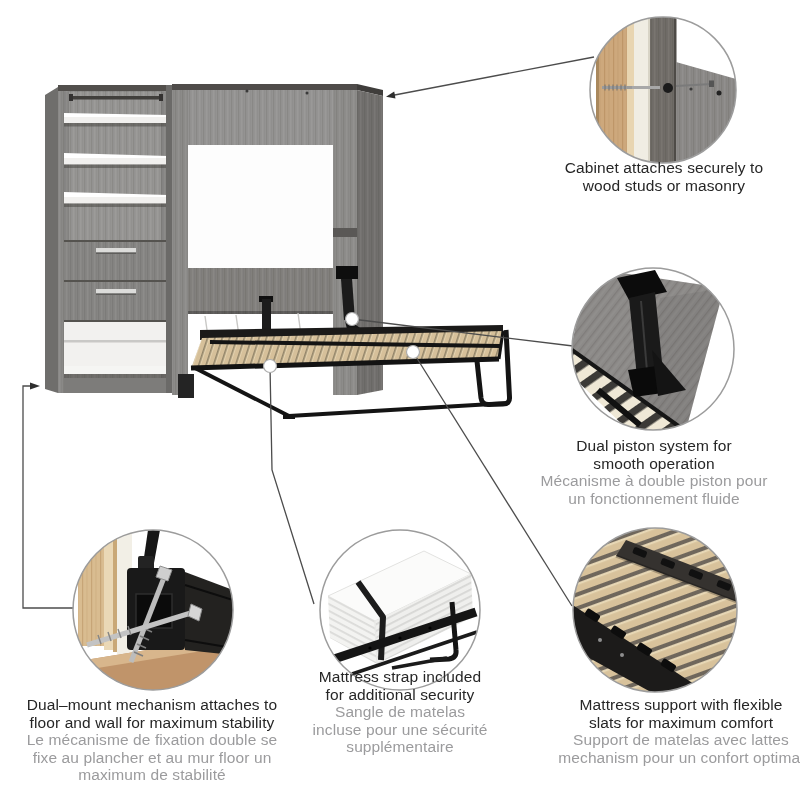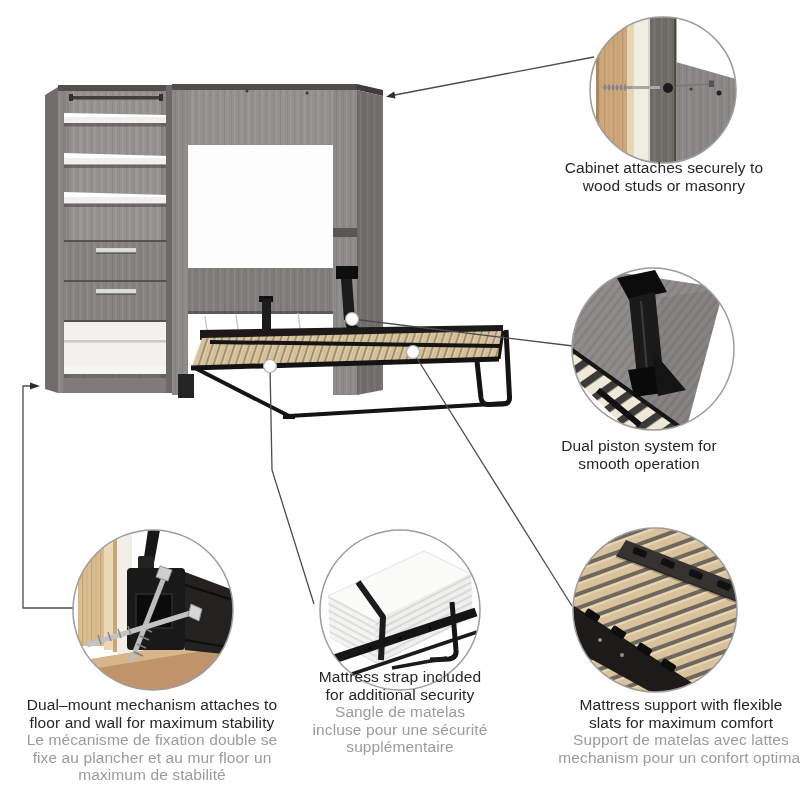--- a/index.html
+++ b/index.html
@@ -335,23 +335,25 @@
     <circle cx="270" cy="366" r="6.5"></circle>
     <circle cx="413" cy="352" r="6.5"></circle>
   </g>
 </svg>
 
   <div class="callout" style="left:528px;top:159px;width:272px;">
     <div class="tt">Cabinet attaches securely to
 wood studs or masonry</div>
   </div>
 
-  <div class="callout" style="left:514px;top:437px;width:250px;">
+  <div class="callout" style="left:529px;top:437px;width:250px;">
     <div class="tt">Dual piston system for
 smooth operation</div>
+    <div class="st">Mécanisme à double piston pour
+un fonctionnement fluide</div>
   </div>
 
   <div class="callout" style="left:8px;top:696px;width:288px;">
     <div class="tt">Dual–mount mechanism attaches to
 floor and wall for maximum stability</div>
     <div class="st">Le mécanisme de fixation double se
 fixe au plancher et au mur floor un
 maximum de stabilité</div>
   </div>
 

